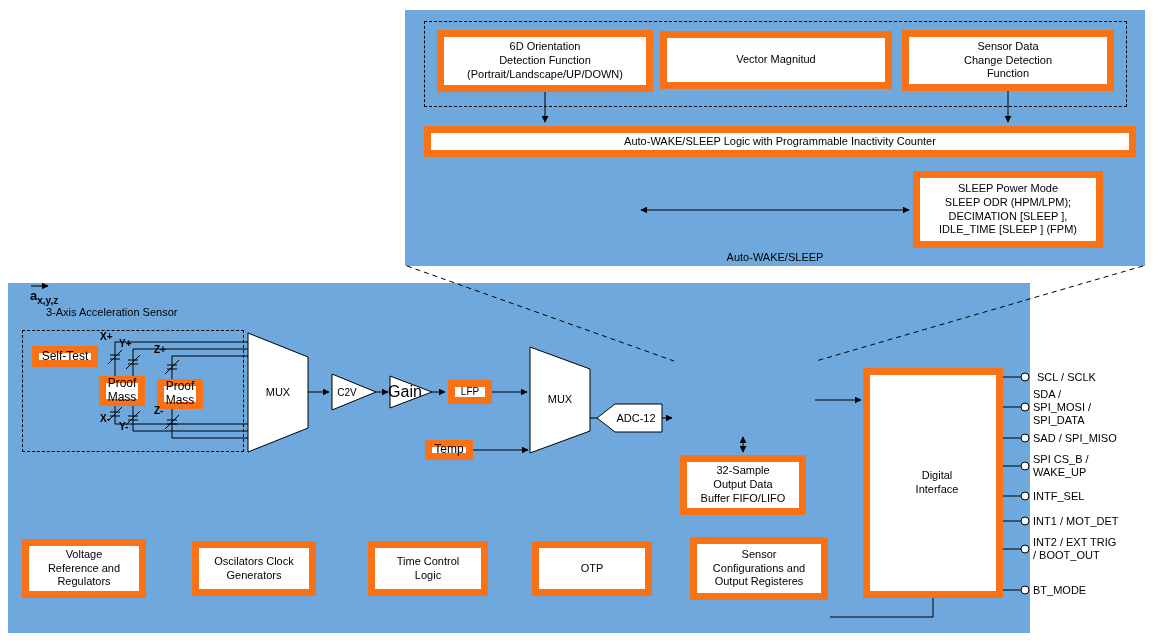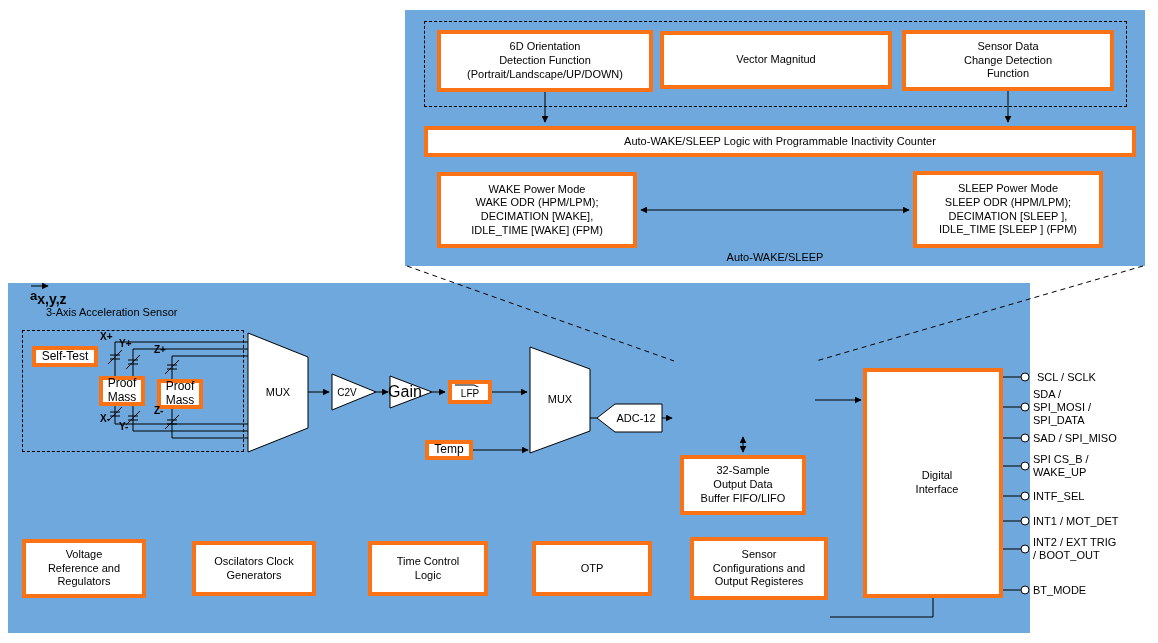--- a/index.html
+++ b/index.html
@@ -1,33 +1,33 @@
 <!DOCTYPE html>
 <html><head>
 <meta charset="utf-8">
 <style>
   * { margin:0; padding:0; box-sizing:border-box; }
   html,body { background:#ffffff; }
   body { font-family:"Liberation Sans", sans-serif; color:#000; }
   .canvas { position:relative; width:1158px; height:643px; background:#ffffff; overflow:hidden; }
   .panel { position:absolute; background:#6FA8DC; }
   .overlay { position:absolute; left:0; top:0; width:1158px; height:643px; pointer-events:none; }
-  .box { position:absolute; background:#ffffff; border:4px solid #f97316; display:flex;
+  .box { position:absolute; background:#ffffff; border:7px solid #f97316; display:flex;
          align-items:center; justify-content:center; text-align:center;
          white-space:pre-line; font-size:11px; line-height:1.25; }
   .small { font-size:12px; line-height:1.15; }
   .dashed-rect { position:absolute; border:1px dashed #000; }
   .label { position:absolute; font-size:11px; white-space:pre-line; }
   .shape-label { position:absolute; display:flex; align-items:center; justify-content:center;
                  text-align:center; font-size:11px; }
   .pin-label { position:absolute; font-size:11px; line-height:1.18; white-space:pre-line;
                transform:translateY(-50%); }
   .axis { position:absolute; font-size:10px; font-weight:bold; }
   .avec { position:absolute; left:30px; top:288px; font-size:13px; font-weight:bold; }
-  .avec sub { font-size:14px; font-weight:bold; }
+  .avec sub { font-size:10px; font-weight:bold; }
   .lfp-col { flex-direction:column; gap:1px; font-size:10px; }
 </style>
 </head>
 <body>
 
 <div class="canvas">
 
   <div class="panel" style="left:405px; top:10px; width:740px; height:256px;"></div>
   <div class="panel" style="left:8px; top:283px; width:1022px; height:350px;"></div>
 
@@ -125,24 +125,20 @@
   <div class="box" style="left:437px; top:30px; width:216px; height:62px;">6D Orientation
 Detection Function
 (Portrait/Landscape/UP/DOWN)</div>
   <div class="box" style="left:660px; top:31px; width:232px; height:58px;">Vector Magnitud</div>
   <div class="box" style="left:902px; top:30px; width:212px; height:61px;">Sensor Data
 Change Detection
 Function</div>
 
   <div class="box" style="left:424px; top:126px; width:712px; height:31px;">Auto-WAKE/SLEEP Logic with Programmable Inactivity Counter</div>
 
-  <div class="box" style="left:437px; top:172px; width:200px; height:76px;">WAKE Power Mode
-WAKE ODR (HPM/LPM);
-DECIMATION [WAKE],
-IDLE_TIME [WAKE] (FPM)</div>
   <div class="box" style="left:913px; top:171px; width:190px; height:77px;">SLEEP Power Mode
 SLEEP ODR (HPM/LPM);
 DECIMATION [SLEEP ],
 IDLE_TIME [SLEEP ] (FPM)</div>
 
   <div class="label" style="left:690px; top:217px; width:170px; text-align:center;margin-top:34px;">Auto-WAKE/SLEEP</div>
 
   <div class="avec"><span>a</span><sub>x,y,z</sub></div>
 
   <div class="label" style="left:46px; top:306px;">3-Axis Acceleration Sensor</div>

